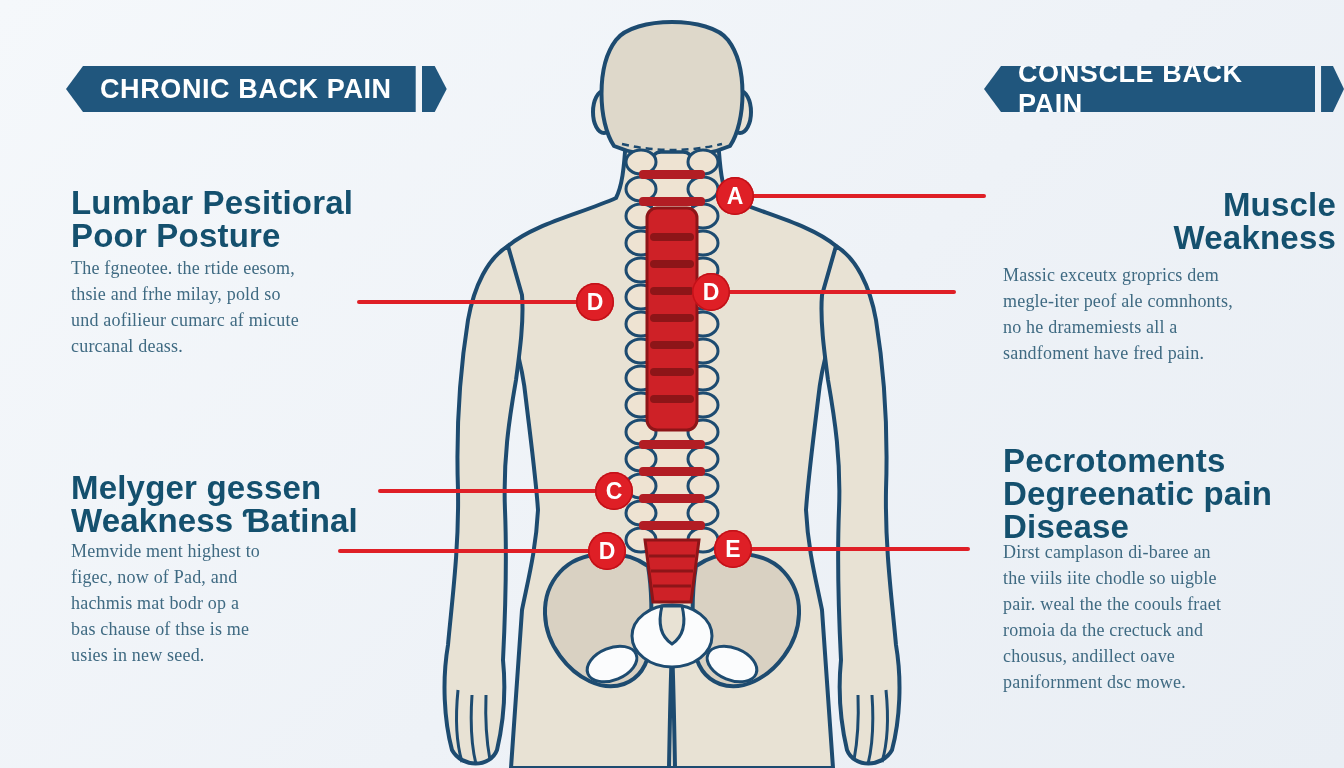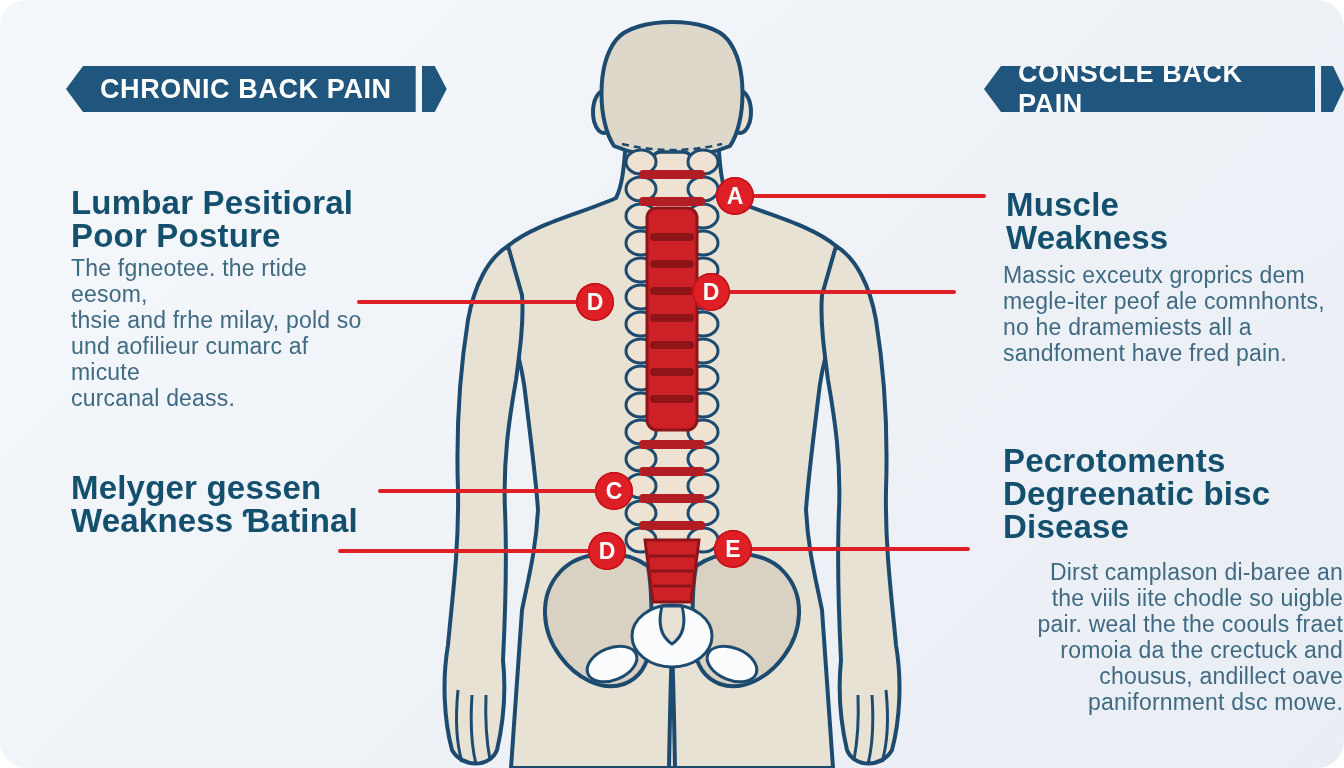--- a/index.html
+++ b/index.html
@@ -1,50 +1,49 @@
 <!DOCTYPE html>
 <html><head>
 <meta charset="utf-8">
 <style>
   html,body{margin:0;padding:0;}
   .stage{
     position:relative; width:1344px; height:768px; overflow:hidden;
     background:linear-gradient(135deg,#f5f8fb 0%, #eef2f7 55%, #e9eef4 100%);
     font-family:"Liberation Sans", sans-serif;
-    border-radius:27px;
   }
   
   .banner{position:absolute; top:66px; height:46px; display:flex; align-items:stretch;}
   .banner-main{
     background:#20567d; color:#ffffff; font-weight:bold; font-size:27px;
     letter-spacing:0.6px; display:flex; align-items:center;
     padding:0 24px 0 34px;
     clip-path:polygon(17px 0, 100% 0, 100% 100%, 17px 100%, 0 50%);
   }
   .banner-tip{width:25px; margin-left:6px; background:#20567d;
     clip-path:polygon(0 0, 52% 0, 100% 50%, 52% 100%, 0 100%);}
   .banner-left{left:66px;}
   .banner-right{left:984px;}
   
   .heading{
     position:absolute; color:#14506e; font-weight:bold; font-size:33px;
     line-height:33px; white-space:pre-line; letter-spacing:0.2px;
   }
   .para{
-    position:absolute; color:#3f6a82; font-size:23px; line-height:26px;
-    white-space:pre-line; letter-spacing:0.2px;
+    position:absolute; color:#3f6a82; font-size:18px; line-height:26px;
+    white-space:pre-line; letter-spacing:0.2px;font-family:Liberation Serif, serif;
   }
   .lh1{left:71px; top:186px; width:330px;}
   .lp1{left:71px; top:255px; width:310px;}
   .lh2{left:71px; top:471px; width:330px;}
   .lp2{left:71px; top:538px; width:310px;}
-  .rh1{left:1006px; top:188px; width:330px;}
+  .rh1{left:1006px; top:188px; width:330px;text-align:right;}
   .rp1{left:1003px; top:262px; width:330px;}
   .rh2{left:1003px; top:444px; width:340px;}
-  .rp2{left:1003px; top:559px; width:340px;text-align:right;}
+  .rp2{left:1003px; top:539px; width:340px;}
   
   .lead{position:absolute; height:4px; background:#df1f26; border-radius:2px;}
   .marker{
     position:absolute; width:38px; height:38px; border-radius:50%;
     background:#df1f26; color:#ffffff; font-weight:bold; font-size:23px;
     display:flex; align-items:center; justify-content:center;
     box-shadow:0 0 0 1.5px #c21118 inset;
   }
   .figure{position:absolute; left:0; top:0;}
 </style>
@@ -209,29 +208,34 @@
   </div>
 
   <div class="heading lh1">Lumbar Pesitioral
 Poor Posture</div>
   <div class="para lp1">The fgneotee. the rtide eesom,
 thsie and frhe milay, pold so
 und aofilieur cumarc af micute
 curcanal deass.</div>
   <div class="heading lh2">Melyger gessen
 Weakness Ɓatinal</div>
+  <div class="para lp2">Memvide ment highest to
+figec, now of Pad, and
+hachmis mat bodr op a
+bas chause of thse is me
+usies in new seed.</div>
 
   <div class="heading rh1">Muscle
 Weakness</div>
   <div class="para rp1">Massic exceutx groprics dem
 megle-iter peof ale comnhonts,
 no he dramemiests all a
 sandfoment have fred pain.</div>
   <div class="heading rh2">Pecrotoments
-Degreenatic bisc
+Degreenatic pain
 Disease</div>
   <div class="para rp2">Dirst camplason di-baree an
 the viils iite chodle so uigble
 pair. weal the the coouls fraet
 romoia da the crectuck and
 chousus, andillect oave
 panifornment dsc mowe.</div>
 
   <div class="lead" style="left:740px; top:194px; width:246px;"></div>
   <div class="lead" style="left:357px; top:300px; width:224px;"></div>

